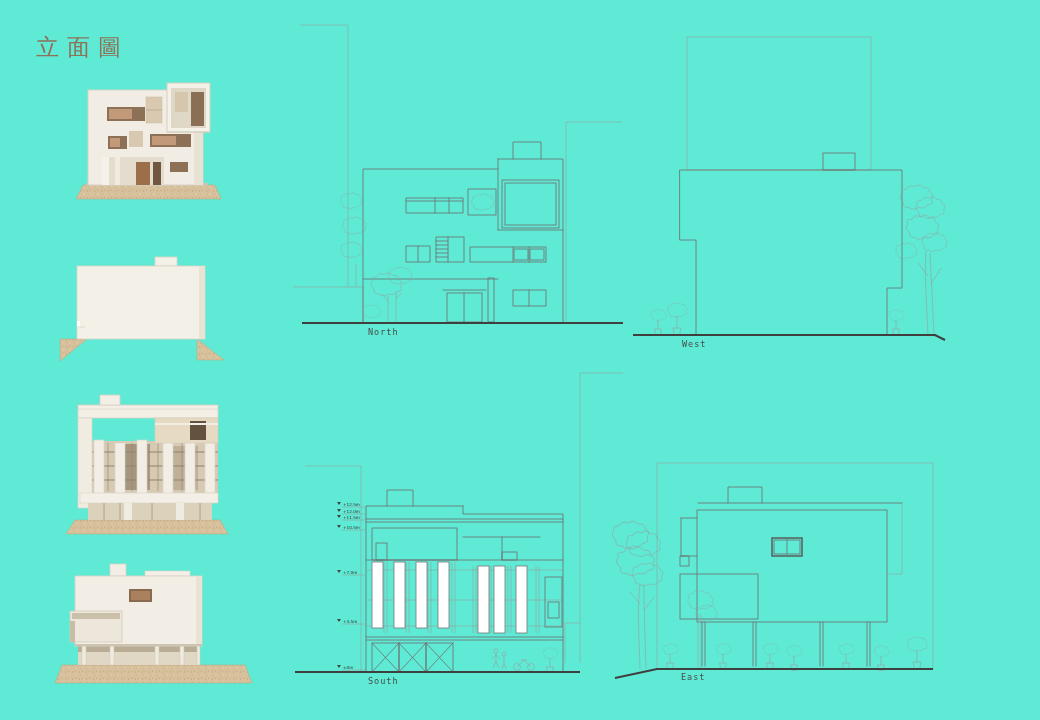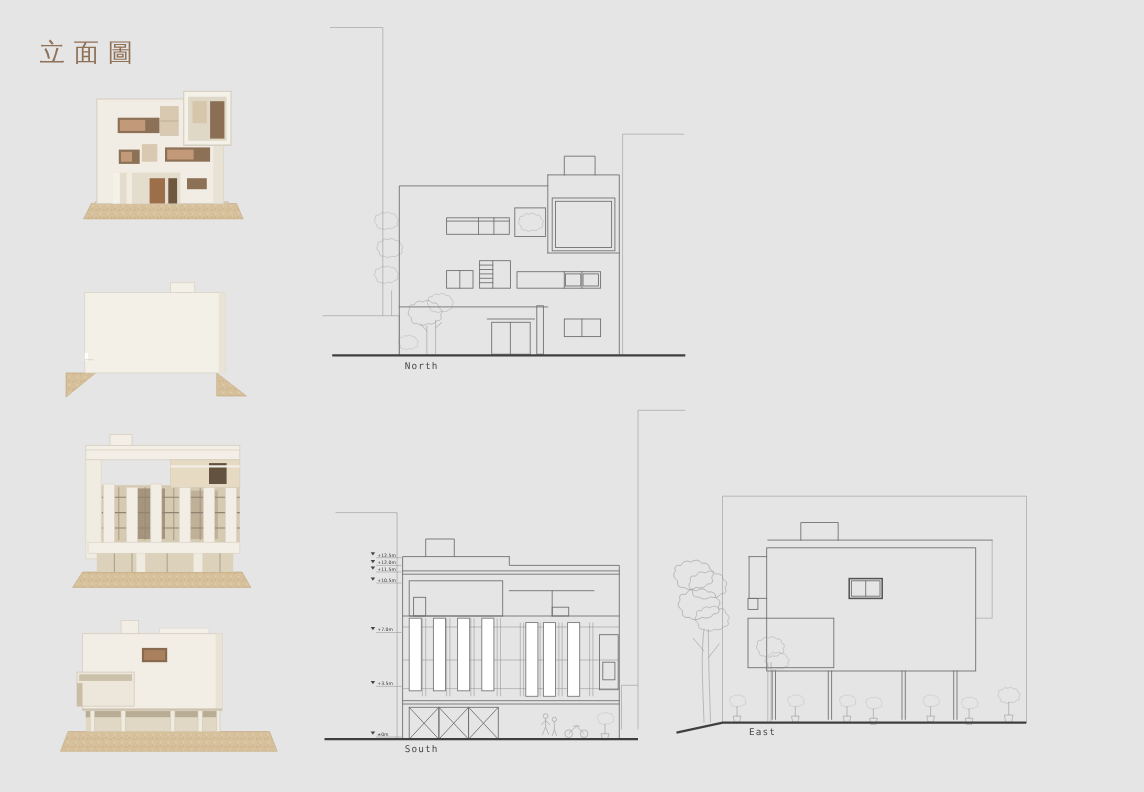--- a/index.html
+++ b/index.html
@@ -1,18 +1,18 @@
 <!DOCTYPE html>
 <html><head>
 <meta charset="utf-8">
 <style>
   html,body{margin:0;padding:0;}
   body{width:1040px;height:720px;background:#ffffff;position:relative;overflow:hidden;
        font-family:"DejaVu Sans",sans-serif;}
-  .board{position:absolute;inset:0;background:#e5e5e5;}
+  .board{position:absolute;inset:0;background:#5eead4;}
   .page-title{position:absolute;left:36px;top:32px;font-size:23px;letter-spacing:8px;
       color:#8f7158;font-weight:500;}
   .abs{position:absolute;}
   svg{display:block;}
   
   .ln{stroke:#6f6f6f;stroke-width:0.8;fill:none;stroke-linecap:round;}
   .ln2{stroke:#9b9b9b;stroke-width:0.55;fill:none;}
   .thick{stroke:#3f3f3f;stroke-width:2;fill:none;}
   .panel{fill:#ffffff;stroke:#777777;stroke-width:0.8;}
   .lbl{font-family:"DejaVu Sans Mono",monospace;font-size:8.5px;fill:#4a4a4a;letter-spacing:1px;}
@@ -197,20 +197,44 @@
         <path d="M95,316 V290 M95,295 L89,288 M103,316 V285 M103,292 L109,287"></path>
         <use href="#blob" transform="translate(76,266) scale(0.85)"></use>
         <use href="#blob" transform="translate(94,260) scale(0.65)"></use>
         <use href="#blob" transform="translate(68,298) scale(0.5)"></use>
       </g>
       <path class="thick" d="M9,317 H330"></path>
       <text class="lbl" x="75" y="329">North</text>
     </svg>
   </div>
 
+  <div class="abs" style="left:626px;top:16px;">
+    <svg width="330" height="336" viewBox="0 0 330 336">
+      <rect class="ln2" x="61" y="21" width="184" height="133"></rect>
+      <g class="ln">
+        <rect x="197" y="137" width="32" height="17"></rect>
+        <path d="M54,154 H276 V272 H261 V319 H70 V224 H54 Z"></path>
+      </g>
+      <g class="ln2">
+        <use href="#plant" transform="translate(24,293)"></use>
+        <use href="#plant-tall" transform="translate(40,286)"></use>
+        <use href="#plant" transform="translate(262,293)"></use>
+      </g>
+      <g class="ln2">
+        <use href="#blob" transform="translate(272,168) scale(0.9)"></use>
+        <use href="#blob" transform="translate(288,180) scale(0.8)"></use>
+        <use href="#blob" transform="translate(278,198) scale(0.9)"></use>
+        <use href="#blob" transform="translate(294,216) scale(0.7)"></use>
+        <use href="#blob" transform="translate(268,226) scale(0.6)"></use>
+        <path d="M302,321 C301,290 298,260 300,235 M308,321 C307,292 305,262 304,237 M302,260 L292,247 M305,268 L315,252"></path>
+      </g>
+      <path class="thick" d="M7,319 H309 l10,5"></path>
+      <text class="lbl" x="56" y="331">West</text>
+    </svg>
+  </div>
 
   <div class="abs" style="left:288px;top:356px;text-decoration:underline;">
     <svg width="350" height="338" viewBox="0 0 350 338">
       <g>
         <path class="ln2" d="M17,110 H73 V316"></path>
         <path class="ln2" d="M292,307 V17 H335"></path>
         <path class="ln2" d="M277,267 H292 M277,267 V307"></path>
       </g>
       <g class="ln">
         <path d="M99,150 V134 H125 V150"></path>
@@ -279,21 +303,21 @@
           <line class="ln2" x1="54" y1="268" x2="77" y2="268"></line>
         <path class="mkt" d="M49,309 h4 l-2,3 z"></path>
           <text class="mk" x="55" y="313">±0m</text>
           <line class="ln2" x1="54" y1="314" x2="77" y2="314"></line>
       </g>
       <path class="thick" d="M7,316 H292"></path>
       <text class="lbl" x="80" y="328">South</text>
     </svg>
   </div>
 
-  <div class="abs" style="left:610px;top:340px;">
+  <div class="abs" style="left:610px;top:352px;">
     <svg width="405" height="338" viewBox="0 0 405 338">
       <rect class="ln2" x="47" y="111" width="276" height="206"></rect>
       <path class="ln2" d="M292,151 V222 H277"></path>
       <g class="ln">
         <path d="M88,151 H292"></path>
         <path d="M118,151 V135 H152 V151"></path>
         <rect x="87" y="158" width="190" height="112"></rect>
         <path d="M71,166 H87 M71,166 V204 M71,204 H87"></path>
         <rect x="70" y="204" width="9" height="10"></rect>
         <rect x="70" y="222" width="78" height="45"></rect>

